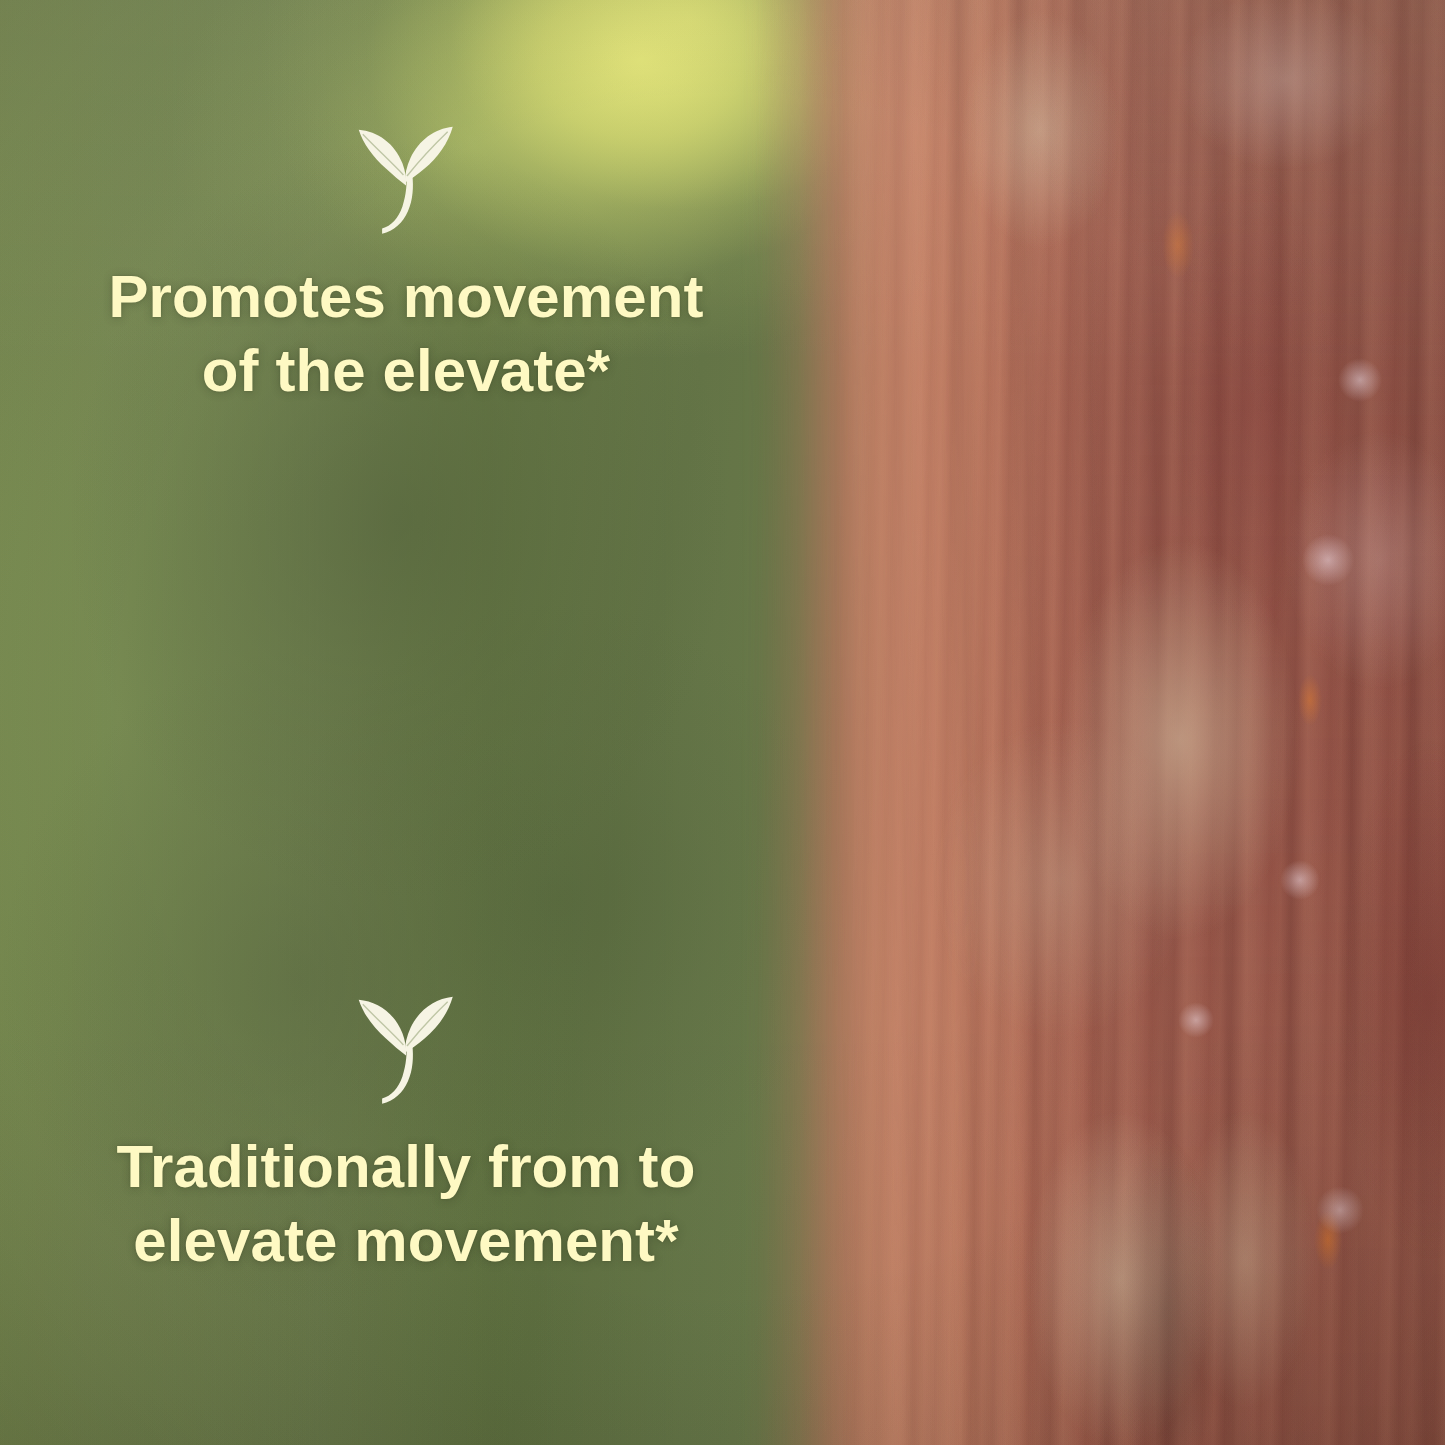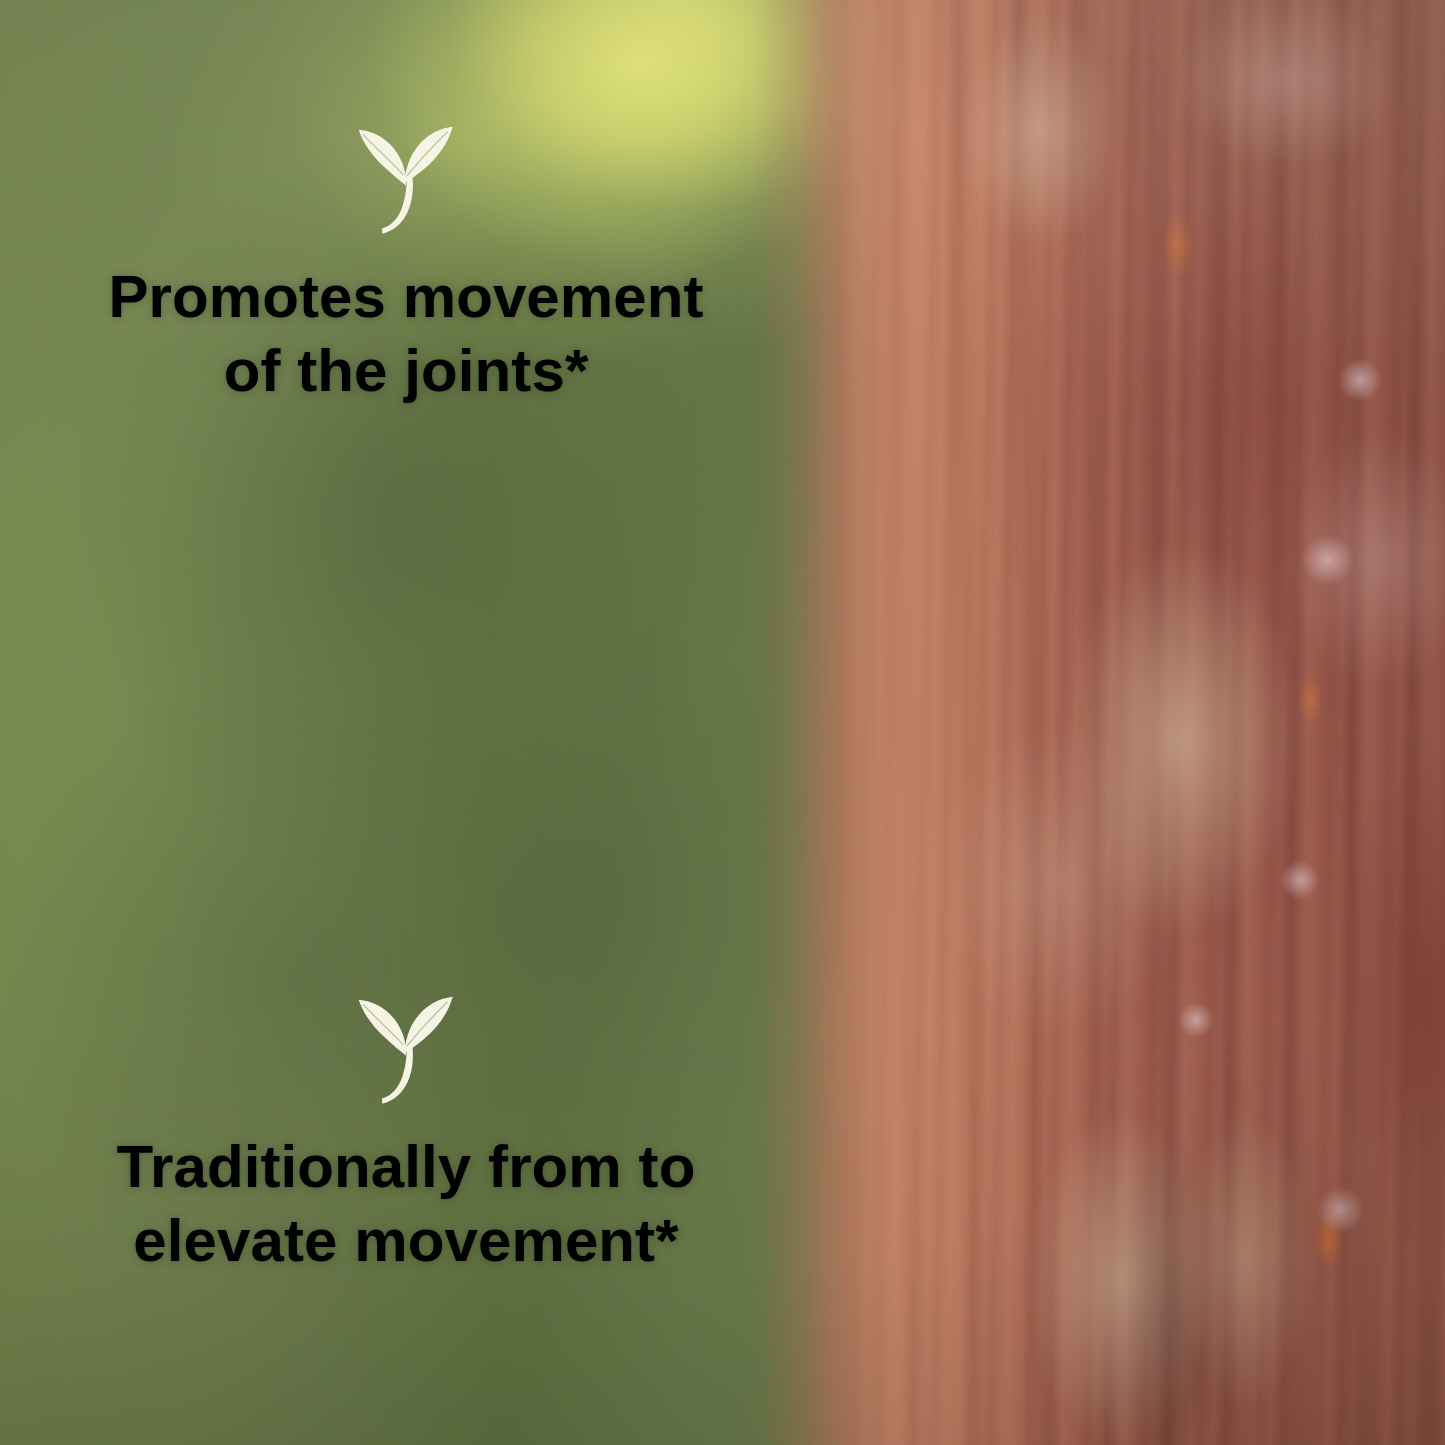--- a/index.html
+++ b/index.html
@@ -242,21 +242,21 @@
 
   .sprout-icon {
     display: block;
     margin: 0 auto 20px auto;
     width: 122px;
     height: 122px;
   }
 
   .benefit-text {
     margin: 0;
-    color: #000000;
+    color: #fef9c3;
     font-size: 60px;
     line-height: 1.23;
     font-weight: 700;
     letter-spacing: 0.1px;
     text-shadow: 0 1px 10px rgba(40,45,25,0.30), 0 0 2px rgba(40,45,25,0.22);
     padding: 0 40px;
   }
 </style>
 </head>
 <body>
@@ -288,21 +288,21 @@
 
           <path d="M60.5 52 C61.2 64 60.2 76 56.5 87 C52.5 98.5 45.5 106 36.5 108.8 L36.5 113.8 C48 111.5 57 103 62 91.5 C66.8 80.5 67.6 68 66.2 55.5 C65.2 51.8 62 50.5 60.5 52 Z"></path>
         </g>
         <g stroke="#93a173" stroke-width="1.4" fill="none" opacity="0.55">
           <path d="M17.5 16 C31 30 45 43 57.5 56"></path>
           <path d="M101 13.5 C89 25 75 39.5 61 57"></path>
         </g>
       </svg>
       <p class="benefit-text">
         <span>Promotes movement</span><br>
-        <span>of the joints*</span>
+        <span>of the elevate*</span>
       </p>
     </div>
 
 
     <div class="benefit benefit-3">
       <svg class="sprout-icon" viewBox="0 0 120 120" aria-hidden="true">
         <g fill="#f6f4e4">
           <path d="M13.5 11.5 C32 13 49 25 56.5 44.5 C59.5 52.5 60.5 60 60 66.5 C54 62 47 56 40 49.5 C27.5 38 18 25.5 13.5 11.5 Z"></path>
           <path d="M106 8.5 C101.5 24.5 91.5 38.5 78 50 C71 56 64.5 60.5 59 63.5 C58.8 56 60.5 47.5 64.5 39 C73 21.5 88 10.5 106 8.5 Z"></path>
           <path d="M60.5 52 C61.2 64 60.2 76 56.5 87 C52.5 98.5 45.5 106 36.5 108.8 L36.5 113.8 C48 111.5 57 103 62 91.5 C66.8 80.5 67.6 68 66.2 55.5 C65.2 51.8 62 50.5 60.5 52 Z"></path>

